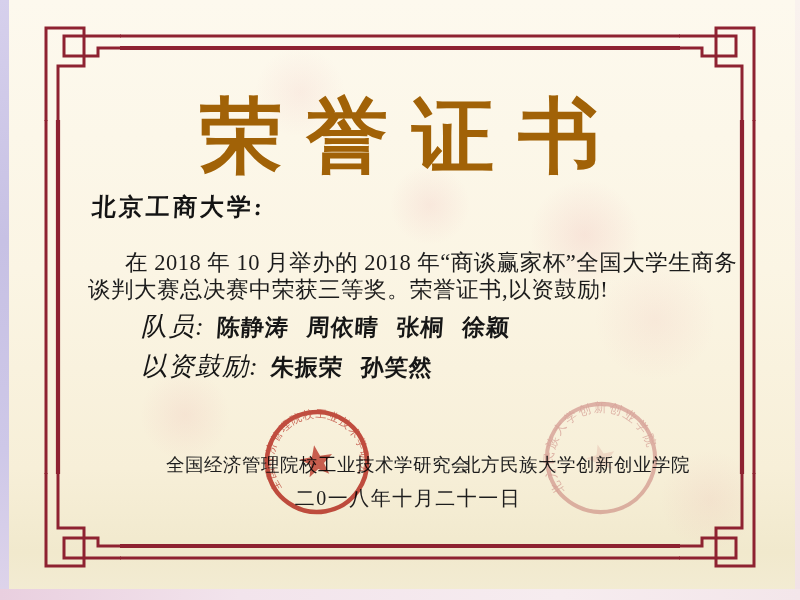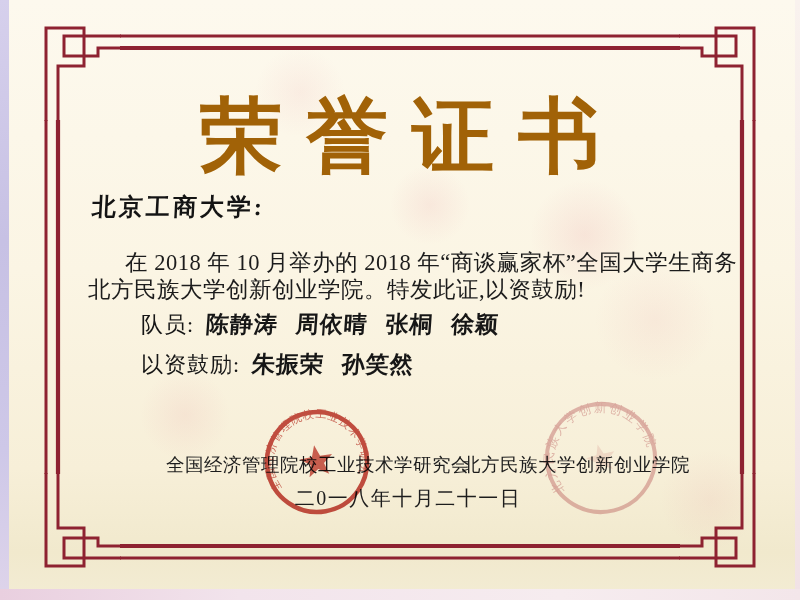--- a/index.html
+++ b/index.html
@@ -51,21 +51,21 @@
   }
   .body-line {
     position:absolute; color:#1c1c1c; font-size:22.5px;
     letter-spacing:0.5px; white-space:nowrap;
   }
   .body-line1 { left:125px; top:238px;margin-top:9px; }
   .body-line2 { left:88px;  top:274px; }
   .roster { position:absolute; white-space:nowrap; color:#161616; }
   .roster-members  { left:141px; top:309px; }
   .roster-teachers { left:141px; top:349px; }
-  .roster .label { font-size:22px; letter-spacing:1px; }
+  .roster .label { font-size:26px; letter-spacing:1px;font-style:italic; }
   .roster .names {
     font-size:23px; font-weight:bold; margin-left:12px;
     word-spacing:11px; letter-spacing:1px; transform:skewX(-4deg);
     display:inline-block;
   }
   .issuer {
     position:absolute; top:452px; font-size:18.5px; color:#1d1d1d;
     letter-spacing:0.5px; white-space:nowrap;
   }
   .issuer-left  { left:166px; }
@@ -107,21 +107,21 @@
   <use href="#knot" transform="translate(800,0) scale(-1,1)"></use>
   <use href="#knot" transform="translate(0,594) scale(1,-1)"></use>
   <use href="#knot" transform="translate(800,594) scale(-1,-1)"></use>
 </svg>
 
 <div class="title">荣誉证书</div>
 
 <div class="recipient">北京工商大学:</div>
 
 <div class="body-line body-line1">在 2018 年 10 月举办的 2018 年“商谈赢家杯”全国大学生商务</div>
-<div class="body-line body-line2">北方民族大学创新创业学院。特发此证,以资鼓励!</div>
+<div class="body-line body-line2">谈判大赛总决赛中荣获三等奖。荣誉证书,以资鼓励!</div>
 
 <div class="roster roster-members">
   <span class="label">队员:</span><span class="names">陈静涛 周依晴 张桐 徐颖</span>
 </div>
 
 <div class="roster roster-teachers">
   <span class="label">以资鼓励:</span><span class="names">朱振荣 孙笑然</span>
 </div>
 
 <div class="issuer issuer-left">全国经济管理院校工业技术学研究会</div>

